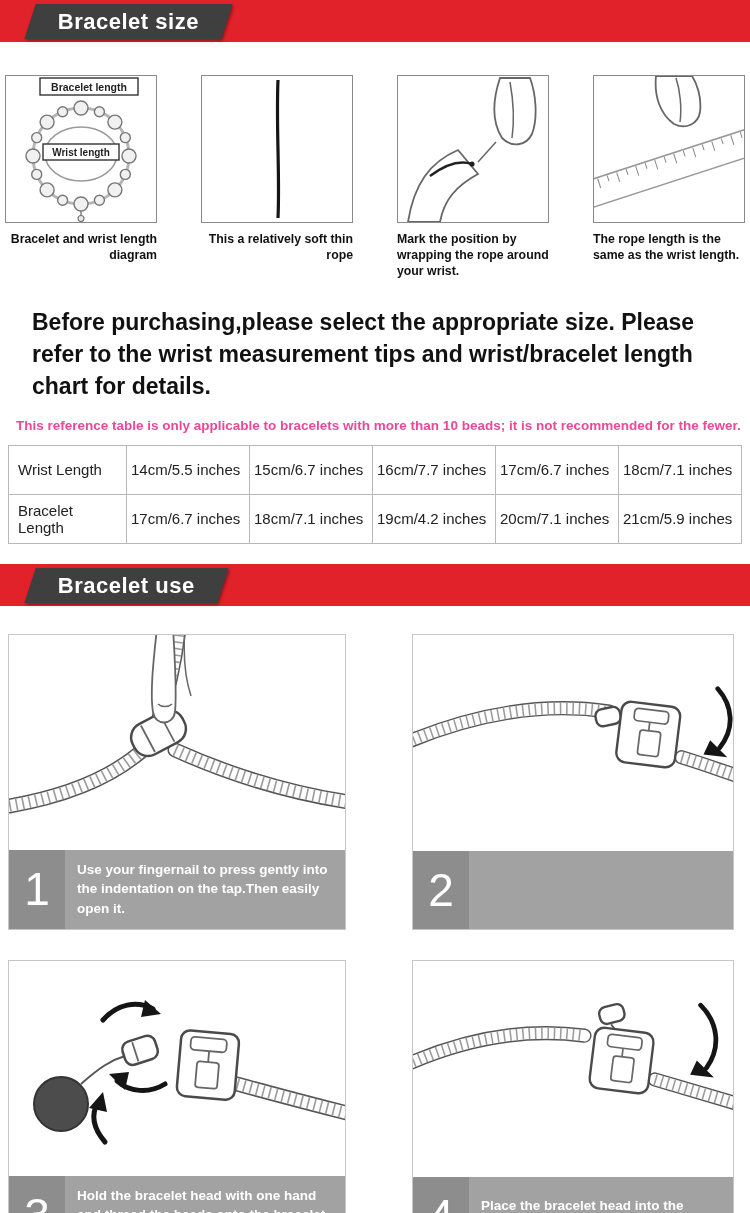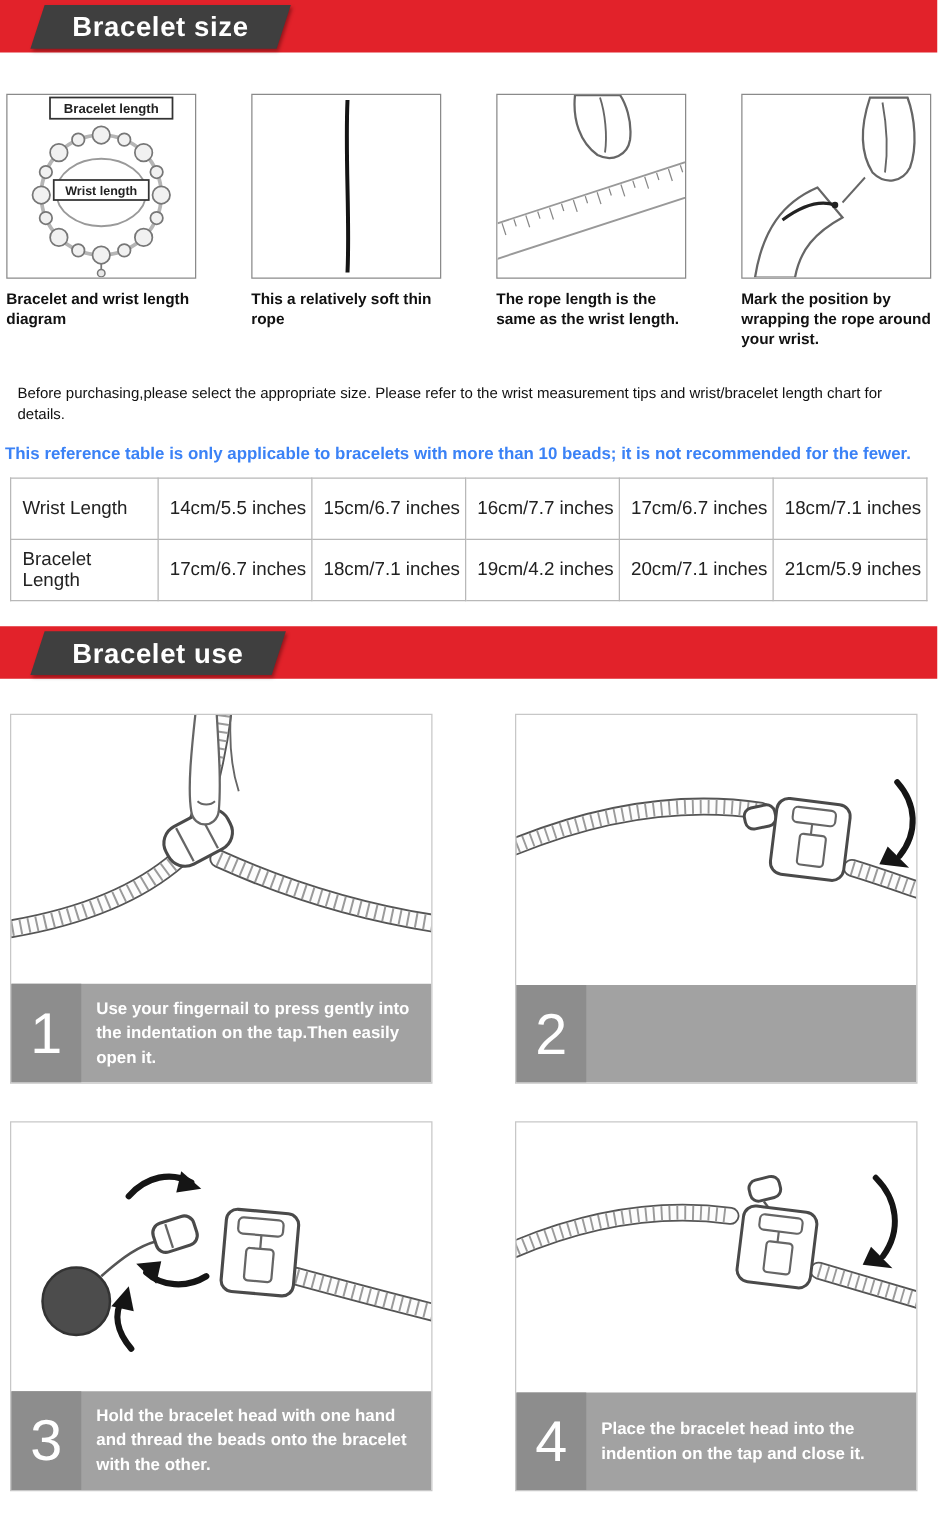--- a/index.html
+++ b/index.html
@@ -22,29 +22,29 @@
     color:#fff; font-weight:700; font-size:22px; letter-spacing:.5px;
     white-space:nowrap;
   }
 
   
   .measure-row { display:flex; justify-content:space-between; padding:0 5px; margin-top:33px; }
   .mstep { width:152px; margin:0; }
   .mimg { height:148px; border:1px solid #8a8a8a; background:#fff; overflow:hidden; }
   .mimg svg { display:block; width:100%; height:100%; }
   figcaption { font-size:12.3px; font-weight:700; margin-top:9px; line-height:1.3; color:#111; }
-  .c-center { text-align:left; }
-
-  
-  .intro { font-weight:400; font-size:12px; padding:0 14px; margin:26px 0 0; line-height:1.4; }
-  .note { color:#3b82f6; font-weight:700; font-size:13.5px; padding-left:4px; margin:15px 0 0; }
+  .c-center { text-align:right; }
+
+  
+  .intro { font-weight:700; font-size:23px; padding:0 32px; margin:26px 0 0; line-height:1.4; }
+  .note { color:#ec4899; font-weight:700; font-size:13.5px; padding-left:16px; margin:15px 0 0; }
 
   
   .size-table { width:734px; margin:12px 8px 0; border-collapse:collapse; table-layout:fixed; font-size:15px; color:#222; }
-  .size-table td { border:1px solid #b8b8b8; height:49px; text-align:right; padding:0 4px; }
+  .size-table td { border:1px solid #b8b8b8; height:49px; text-align:left; padding:0 4px; }
   .size-table td.rowhead { text-align:left; padding-left:9px; }
 
   .banner2 { margin-top:20px; }
 
   
   .use-grid { display:grid; grid-template-columns:338px 322px; column-gap:66px; row-gap:30px; padding:0 8px; margin-top:28px; }
   .panel { border:1px solid #c7c7c7; height:296px; position:relative; overflow:hidden; background:#fff; }
   .panel svg { display:block; width:100%; height:216px; }
   .caption-bar { position:absolute; left:0; right:0; bottom:0; display:flex; align-items:stretch; background:#a2a2a2; min-height:78px; }
   .step-num {
@@ -123,43 +123,43 @@
       <svg viewBox="0 0 150 146">
         <path d="M76,4 C74,50 78,100 76,142" fill="none" stroke="#151515" stroke-width="3.2"></path>
       </svg>
     </div>
     <figcaption class="c-center">This a relatively soft thin rope</figcaption>
   </figure>
 
   <figure class="mstep">
     <div class="mimg">
       <svg viewBox="0 0 150 146">
+        <path d="M10,146 C16,108 32,86 60,74 L80,98 C58,110 46,124 42,146 Z" class="hand"></path>
+        <path d="M102,2 C94,26 94,46 104,62 C114,72 128,70 134,58 C140,42 138,18 132,2 Z" class="hand"></path>
+        <path d="M114,62 C116,48 116,28 112,6" class="handline"></path>
+        <path d="M98,66 L80,86" class="handline"></path>
+        <path d="M32,100 C48,88 62,84 74,88" fill="none" stroke="#222" stroke-width="2.4"></path>
+        <circle cx="74" cy="88" r="2.6" fill="#222"></circle>
+      </svg>
+    </div>
+    <figcaption>Mark the position by wrapping the rope around your wrist.</figcaption>
+  </figure>
+
+  <figure class="mstep">
+    <div class="mimg">
+      <svg viewBox="0 0 150 146">
         <path d="M62,0 C60,20 66,38 80,48 C92,54 104,48 106,36 C108,20 102,6 98,0 Z" class="hand"></path>
         <path d="M86,46 C88,32 86,14 82,2" class="handline"></path>
         <g transform="rotate(-18 75 73)">
           <rect x="-32" y="78" width="214" height="27" fill="#fff" stroke="#999" stroke-width="1.5"></rect>
           <path d="M-22,79 v10 M-12,79 v6 M-2,79 v10 M8,79 v6 M18,79 v10 M28,79 v6 M38,79 v10 M48,79 v6 M58,79 v10 M68,79 v6 M78,79 v10 M88,79 v6 M98,79 v10 M108,79 v6 M118,79 v10 M128,79 v6 M138,79 v10 M148,79 v6 M158,79 v10 M168,79 v6" stroke="#888" stroke-width="1" fill="none"></path>
         </g>
       </svg>
     </div>
     <figcaption>The rope length is the same as the wrist length.</figcaption>
-  </figure>
-
-  <figure class="mstep">
-    <div class="mimg">
-      <svg viewBox="0 0 150 146">
-        <path d="M10,146 C16,108 32,86 60,74 L80,98 C58,110 46,124 42,146 Z" class="hand"></path>
-        <path d="M102,2 C94,26 94,46 104,62 C114,72 128,70 134,58 C140,42 138,18 132,2 Z" class="hand"></path>
-        <path d="M114,62 C116,48 116,28 112,6" class="handline"></path>
-        <path d="M98,66 L80,86" class="handline"></path>
-        <path d="M32,100 C48,88 62,84 74,88" fill="none" stroke="#222" stroke-width="2.4"></path>
-        <circle cx="74" cy="88" r="2.6" fill="#222"></circle>
-      </svg>
-    </div>
-    <figcaption>Mark the position by wrapping the rope around your wrist.</figcaption>
   </figure>
 </section>
 
 <p class="intro">Before purchasing,please select the appropriate size. Please refer to the wrist measurement tips and wrist/bracelet length chart for details.</p>
 <p class="note">This reference table is only applicable to bracelets with more than 10 beads; it is not recommended for the fewer.</p>
 
 <table class="size-table">
   <colgroup>
       <col style="width:118px">
       <col>

